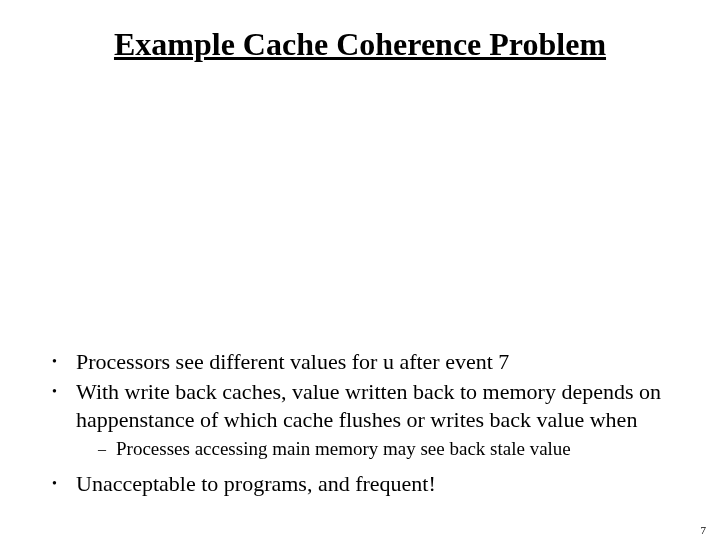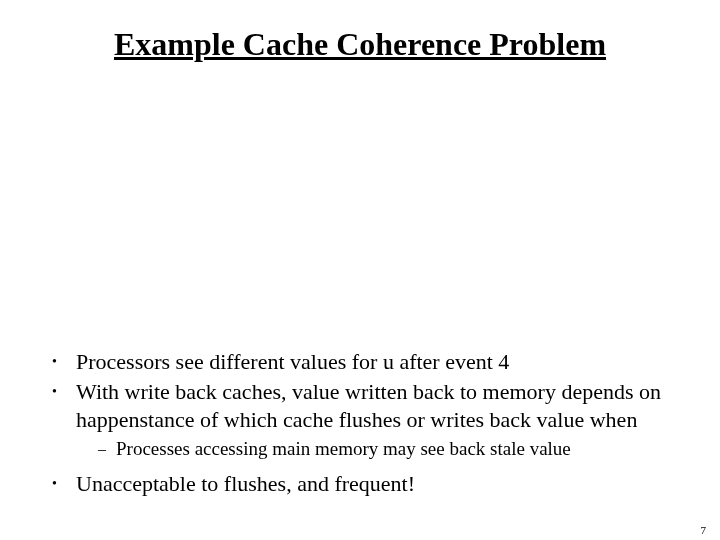--- a/index.html
+++ b/index.html
@@ -80,35 +80,35 @@
 <body>
 
 <div class="slide">
 
   <div class="title">Example Cache Coherence Problem</div>
 
   <div class="body">
 
     <div class="bullet-l1">
       <span class="marker">•</span>
-      <span class="text">Processors see different values for u after event 4</span>
+      <span class="text">Processors see different values for u after event 7</span>
     </div>
 
     <div class="bullet-l1">
       <span class="marker">•</span>
       <span class="text">With write back caches, value written back to memory depends on happenstance of which cache flushes or writes back value when</span>
     </div>
 
     <div class="bullet-l2">
       <span class="marker">–</span>
       <span class="text">Processes accessing main memory may see back stale value</span>
     </div>
 
     <div class="bullet-l1">
       <span class="marker">•</span>
-      <span class="text">Unacceptable to flushes, and frequent!</span>
+      <span class="text">Unacceptable to programs, and frequent!</span>
     </div>
 
   </div>
 
   <div class="pagenum">7</div>
 
 </div>
 
 </body></html>

